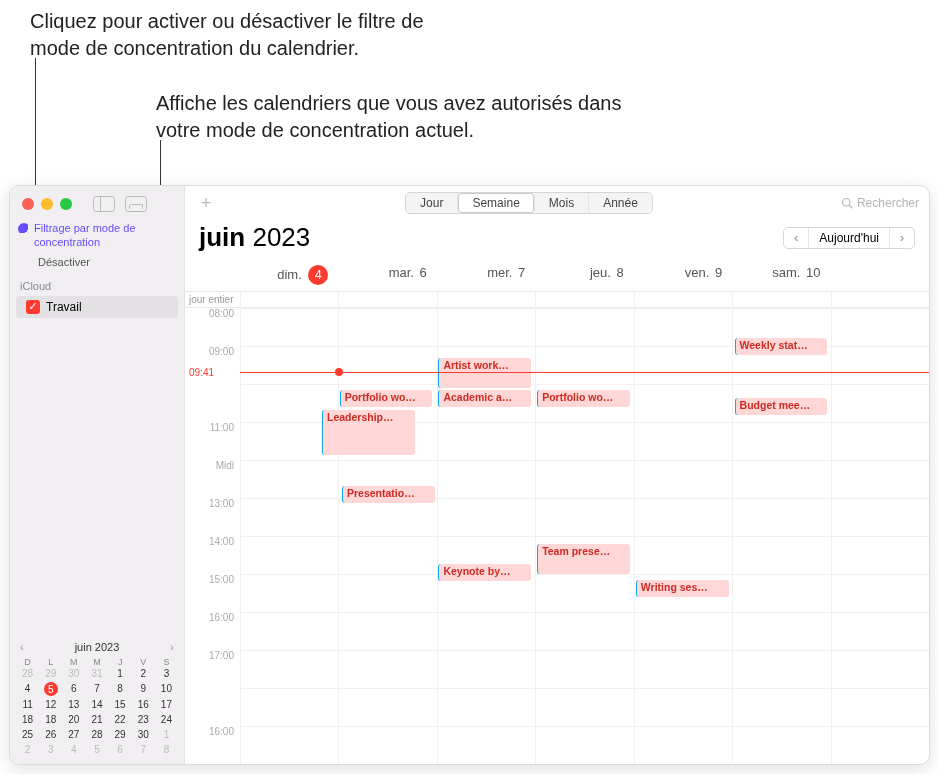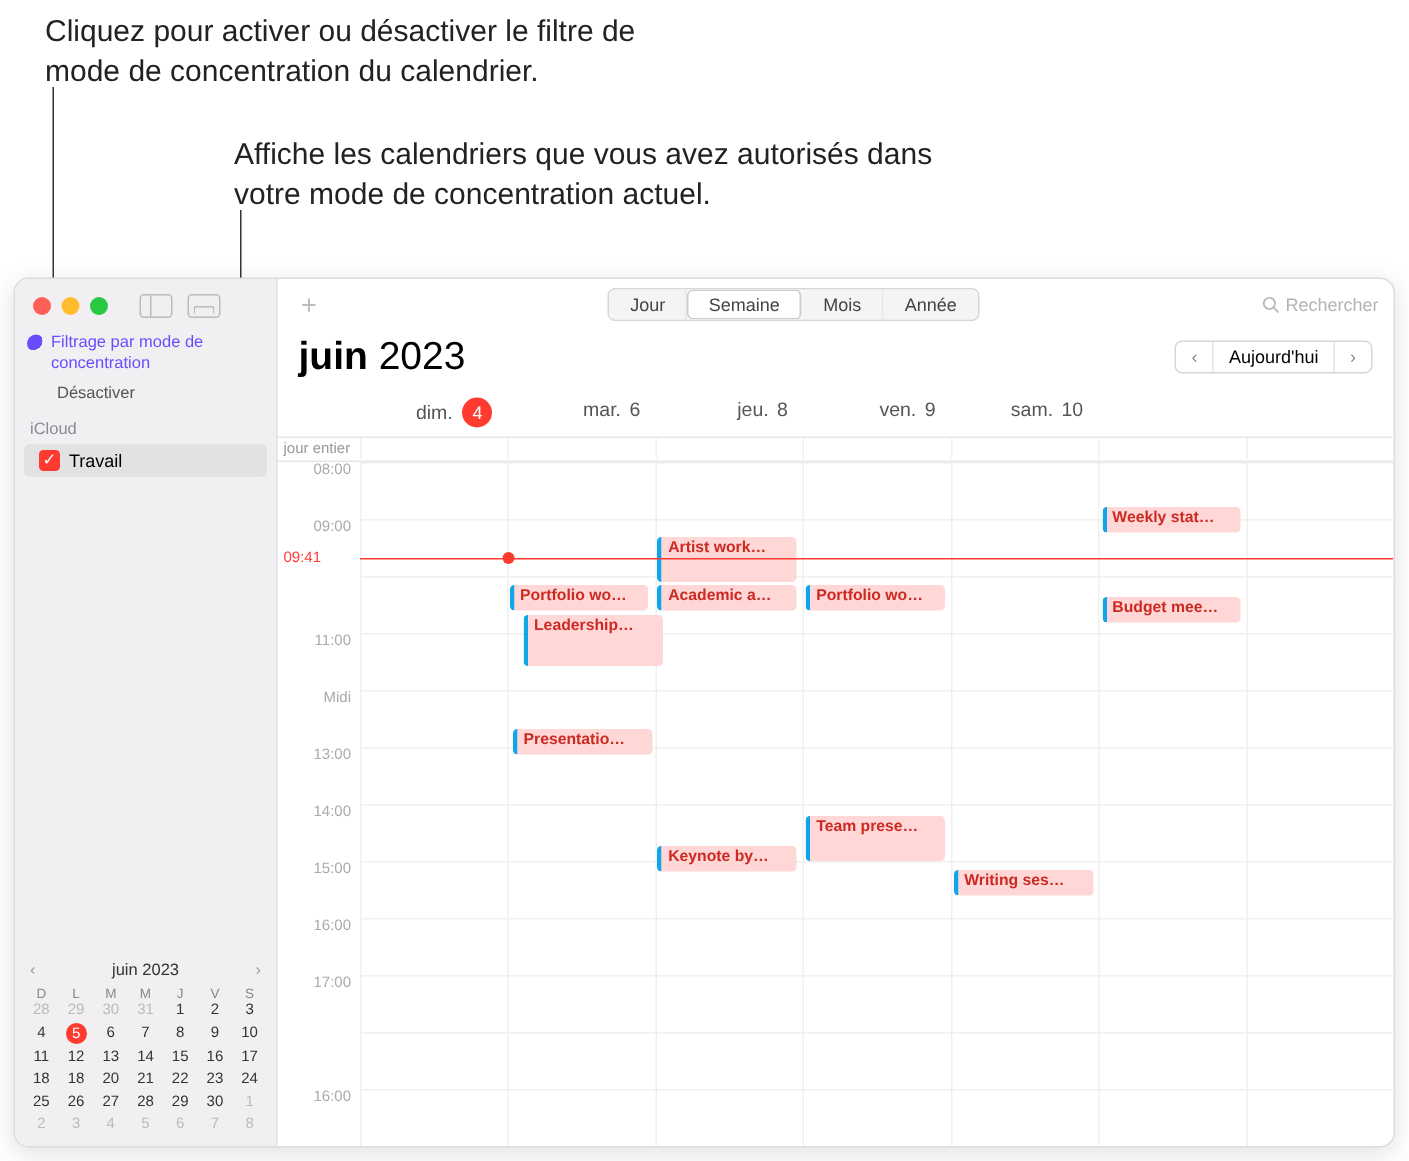--- a/index.html
+++ b/index.html
@@ -72,21 +72,21 @@
 .grid-wrap { position:relative; flex:1; overflow:hidden; }
 .time-grid { display:grid; grid-template-columns:55px repeat(7,1fr); position:relative; }
 .hour-label { font-size:10px; color:#aaa; text-align:right; padding-right:6px; height:38px; }
 .col { border-left:1px solid #f0f0f0; position:relative; }
 .row-line { position:absolute; left:55px; right:0; height:1px; background:#f0f0f0; }
 
 .now-line { position:absolute; left:55px; right:0; height:1px; background:#ff3b30; z-index:5; }
 .now-dot { position:absolute; width:8px; height:8px; background:#ff3b30; border-radius:50%; margin-left:-4px; margin-top:-4px; }
 .now-label { position:absolute; left:4px; width:50px; text-align:left; font-size:10px; color:#ff3b30; transform:translateY(-50%); }
 
-.event { position:absolute; background:#ffd7d6; border-left:3px solid #0ea5e9; border-radius:3px; font-size:10.5px; color:#cc2a22; padding:1px 4px; overflow:hidden; white-space:nowrap; text-overflow:ellipsis; font-weight:600; }
+.event { position:absolute; background:#ffd7d6; border-left:1px solid #0ea5e9; border-radius:3px; font-size:10.5px; color:#cc2a22; padding:1px 4px; overflow:hidden; white-space:nowrap; text-overflow:ellipsis; font-weight:600; }
 </style>
 </head>
 <body>
 
 <div class="annotation" style="top:8px; left:30px; width:420px;">Cliquez pour activer ou désactiver le filtre de mode de concentration du calendrier.</div>
 <div class="annotation" style="top:90px; left:156px; width:480px;">Affiche les calendriers que vous avez autorisés dans votre mode de concentration actuel.</div>
 <div class="callout-line" style="top:58px; left:35px; width:1px; height:198px;"></div>
 <div class="callout-line" style="top:256px; left:35px; width:30px; height:1px;"></div>
 <div class="callout-line" style="top:140px; left:160px; width:1px; height:155px;"></div>
 <div class="callout-line" style="top:295px; left:150px; width:10px; height:1px;"></div>
@@ -207,20 +207,21 @@
         <span class="chev">‹</span>
         <span>Aujourd'hui</span>
         <span class="chev">›</span>
       </div>
     </div>
 
     <div class="week-header" id="week-header">
         <div class="wh-cell"></div>
         <div class="wh-cell today">dim. <span class="badge">4</span></div>
         <div class="wh-cell">mar. <span class="num">6</span></div>
+        <div class="wh-cell">mer. <span class="num">7</span></div>
         <div class="wh-cell">jeu. <span class="num">8</span></div>
         <div class="wh-cell">ven. <span class="num">9</span></div>
         <div class="wh-cell">sam. <span class="num">10</span></div>
       </div>
     <div class="allday-row" id="allday-row">
         <div class="lbl">jour entier</div>
         <div class="c"></div>
         <div class="c"></div>
         <div class="c"></div>
         <div class="c"></div>
@@ -341,21 +342,21 @@
           <div class="row-line" style="top: 342px;"></div>
           <div class="row-line" style="top: 380px;"></div>
           <div class="row-line" style="top: 418px;"></div>
         </div>
       <div class="now-label" id="now-label" style="top: 64px;">09:41</div>
       <div class="now-line" id="now-line" style="top: 64px;">
         <div class="now-dot" id="now-dot" style="left: 98.7143px;"></div>
       </div>
       <div id="events-layer">
           <div class="event" style="left: 154.714px; width: 92.7143px; top: 82px; height: 17px;">Portfolio wo…</div>
-          <div class="event" style="left: 164px; width: 92.7143px; top: 102px; height: 34px;">Leadership…</div>
+          <div class="event" style="left: 137px; width: 92.7143px; top: 102px; height: 45px;">Leadership…</div>
           <div class="event" style="left: 157px; width: 92.7143px; top: 178px; height: 17px;">Presentatio…</div>
           <div class="event" style="left: 253.429px; width: 92.7143px; top: 50px; height: 30px;">Artist work…</div>
           <div class="event" style="left: 253.429px; width: 92.7143px; top: 82px; height: 17px;">Academic a…</div>
           <div class="event" style="left: 253.429px; width: 92.7143px; top: 256px; height: 17px;">Keynote by…</div>
           <div class="event" style="left: 352.143px; width: 92.7143px; top: 82px; height: 17px;">Portfolio wo…</div>
           <div class="event" style="left: 352.143px; width: 92.7143px; top: 236px; height: 30px;">Team prese…</div>
           <div class="event" style="left: 450.857px; width: 92.7143px; top: 272px; height: 17px;">Writing ses…</div>
           <div class="event" style="left: 549.571px; width: 92.7143px; top: 30px; height: 17px;">Weekly stat…</div>
           <div class="event" style="left: 549.571px; width: 92.7143px; top: 90px; height: 17px;">Budget mee…</div>
         </div>

